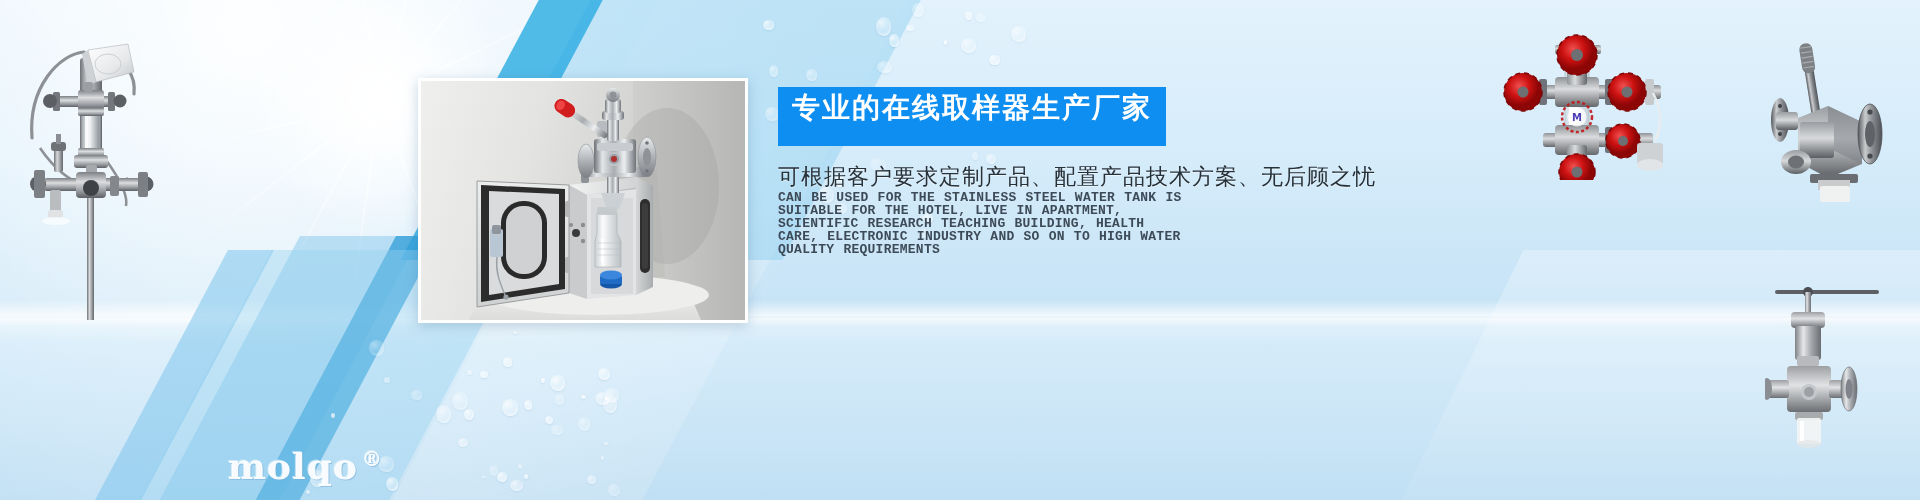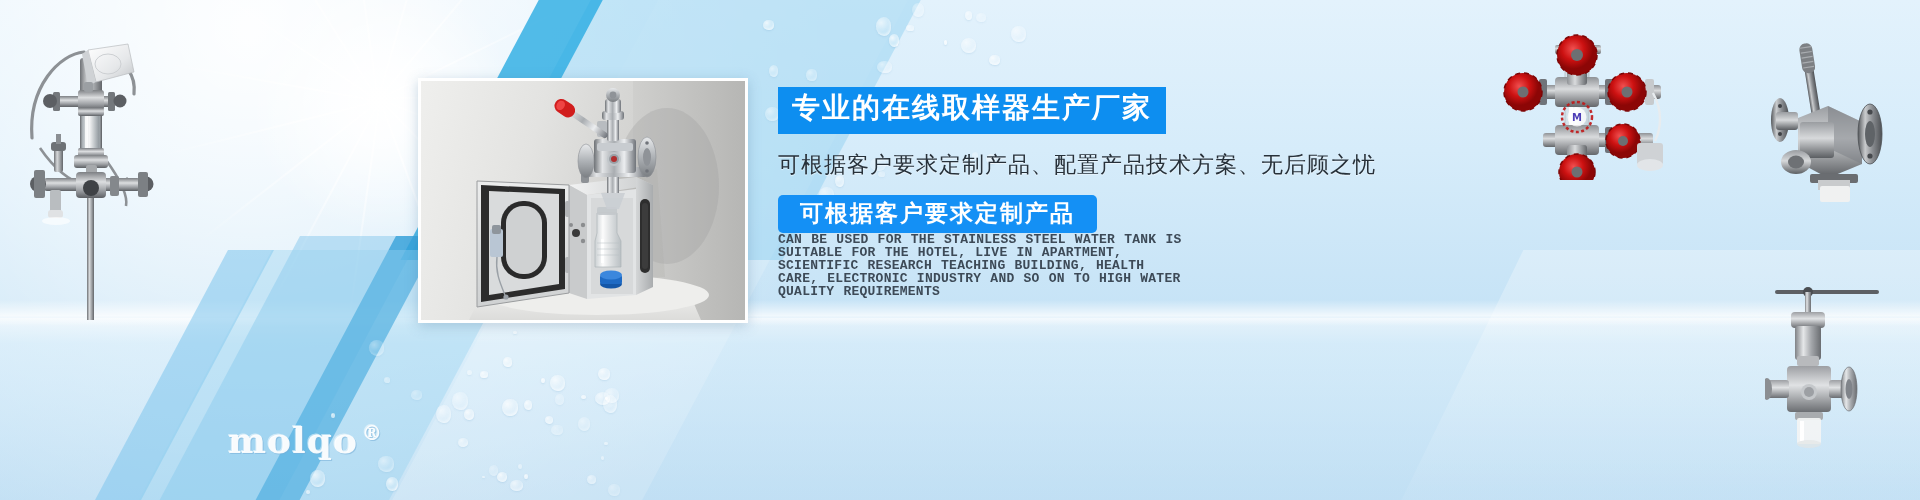--- a/index.html
+++ b/index.html
@@ -114,21 +114,21 @@
   }
 
   .tagline-box {
     display:inline-block;
     margin-top:15px;
     background:#0d8ef0;
     color:#ffffff;
     font-size:28px;
     font-weight:700;
     letter-spacing:2px;
-    padding:7px 14px 12px 14px;
+    padding:7px 14px 24px 14px;
     white-space:nowrap;
     line-height:1;
   }
 
   .subline {
     margin-top:17px;
     font-size:22px;
     color:#27313a;
     letter-spacing:1px;
     white-space:nowrap;
@@ -158,21 +158,21 @@
     font-weight:700;
     letter-spacing:0.25px;
     line-height:13px;
     color:#3d4a57;
     text-transform:uppercase;
     word-spacing:1px;
   }
 
   
   .watermark {
-    position:absolute; left:228px; top:422px;
+    position:absolute; left:228px; top:448px;
     font-family:"DejaVu Serif", serif;
     font-size:36px;
     font-weight:700;
     letter-spacing:1px;
     color:rgba(255,255,255,0.92);
     text-shadow:1px 1px 0 rgba(120,175,215,0.55), -1px -1px 0 rgba(255,255,255,0.5);
     white-space:nowrap;
     line-height:1;
   }
   .watermark .reg { font-size:20px; vertical-align:super; margin-left:4px; }
@@ -689,21 +689,20 @@
     </svg>
   </div>
 
   <div class="copy">
 
 
     <div class="tagline-box">专业的在线取样器生产厂家</div>
 
     <div class="subline">可根据客户要求定制产品、配置产品技术方案、无后顾之忧</div>
 
-    <div class="custom-box">可根据客户要求定制产品</div>
 
     <div class="eng-text">CAN BE USED FOR THE STAINLESS STEEL WATER TANK IS SUITABLE FOR THE HOTEL, LIVE IN APARTMENT, SCIENTIFIC RESEARCH TEACHING BUILDING, HEALTH CARE, ELECTRONIC INDUSTRY AND SO ON TO HIGH WATER QUALITY REQUIREMENTS</div>
   </div>
 
   <div class="watermark">
     <span>molqo</span><span class="reg">®</span>
   </div>
 
 </div>
 

